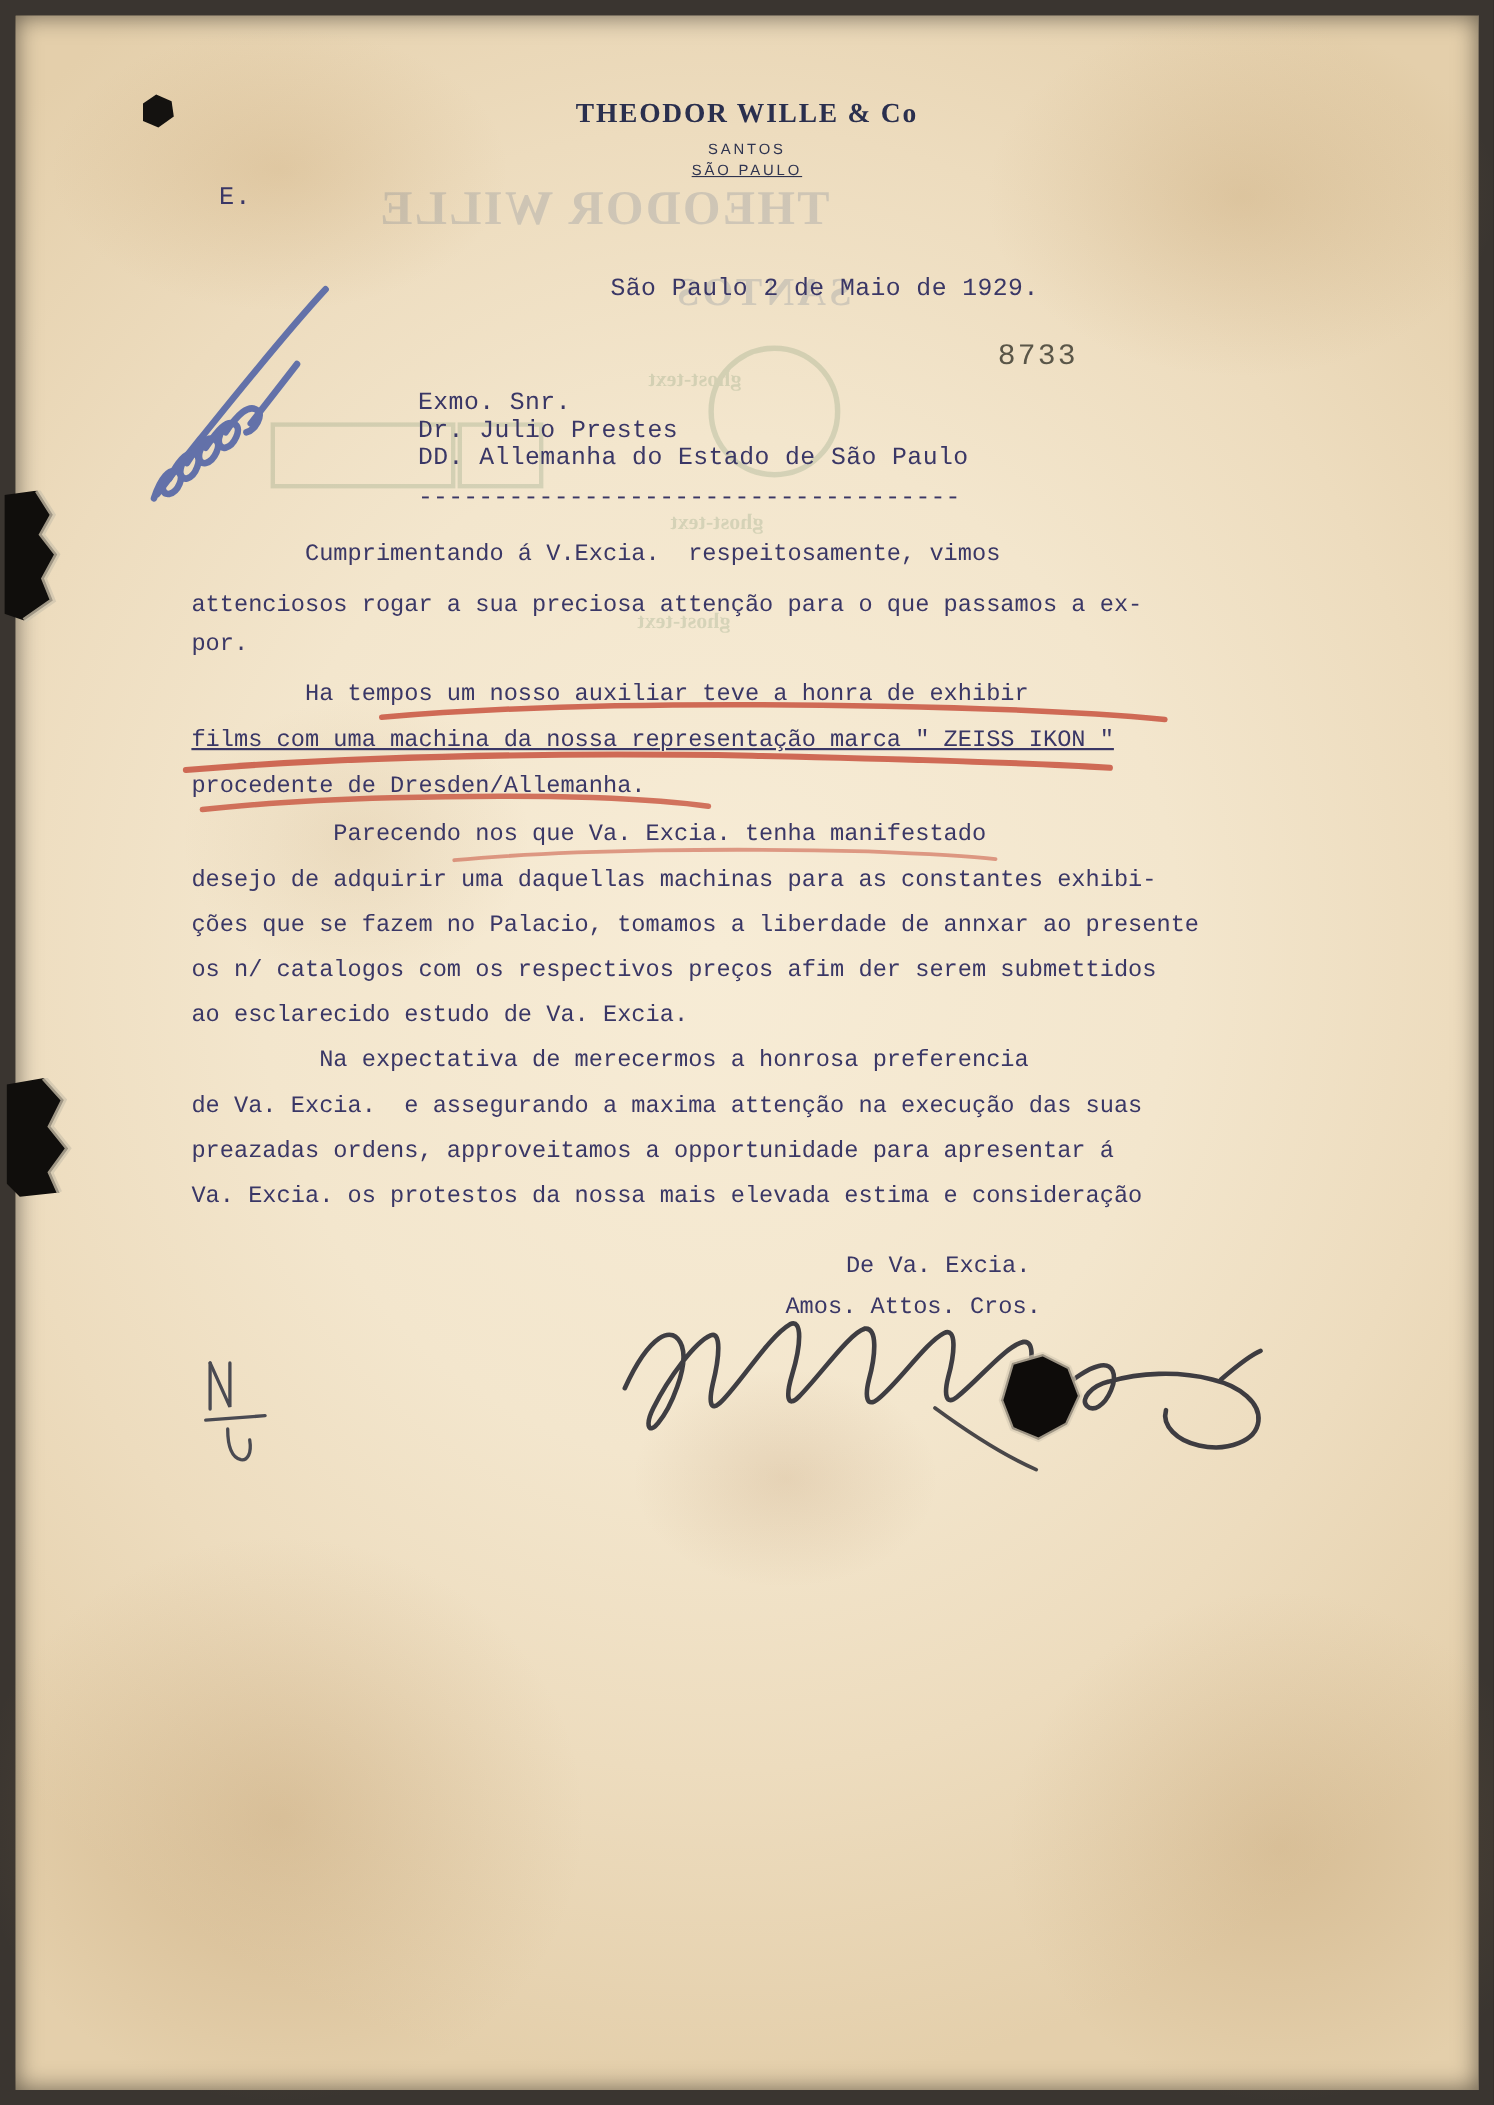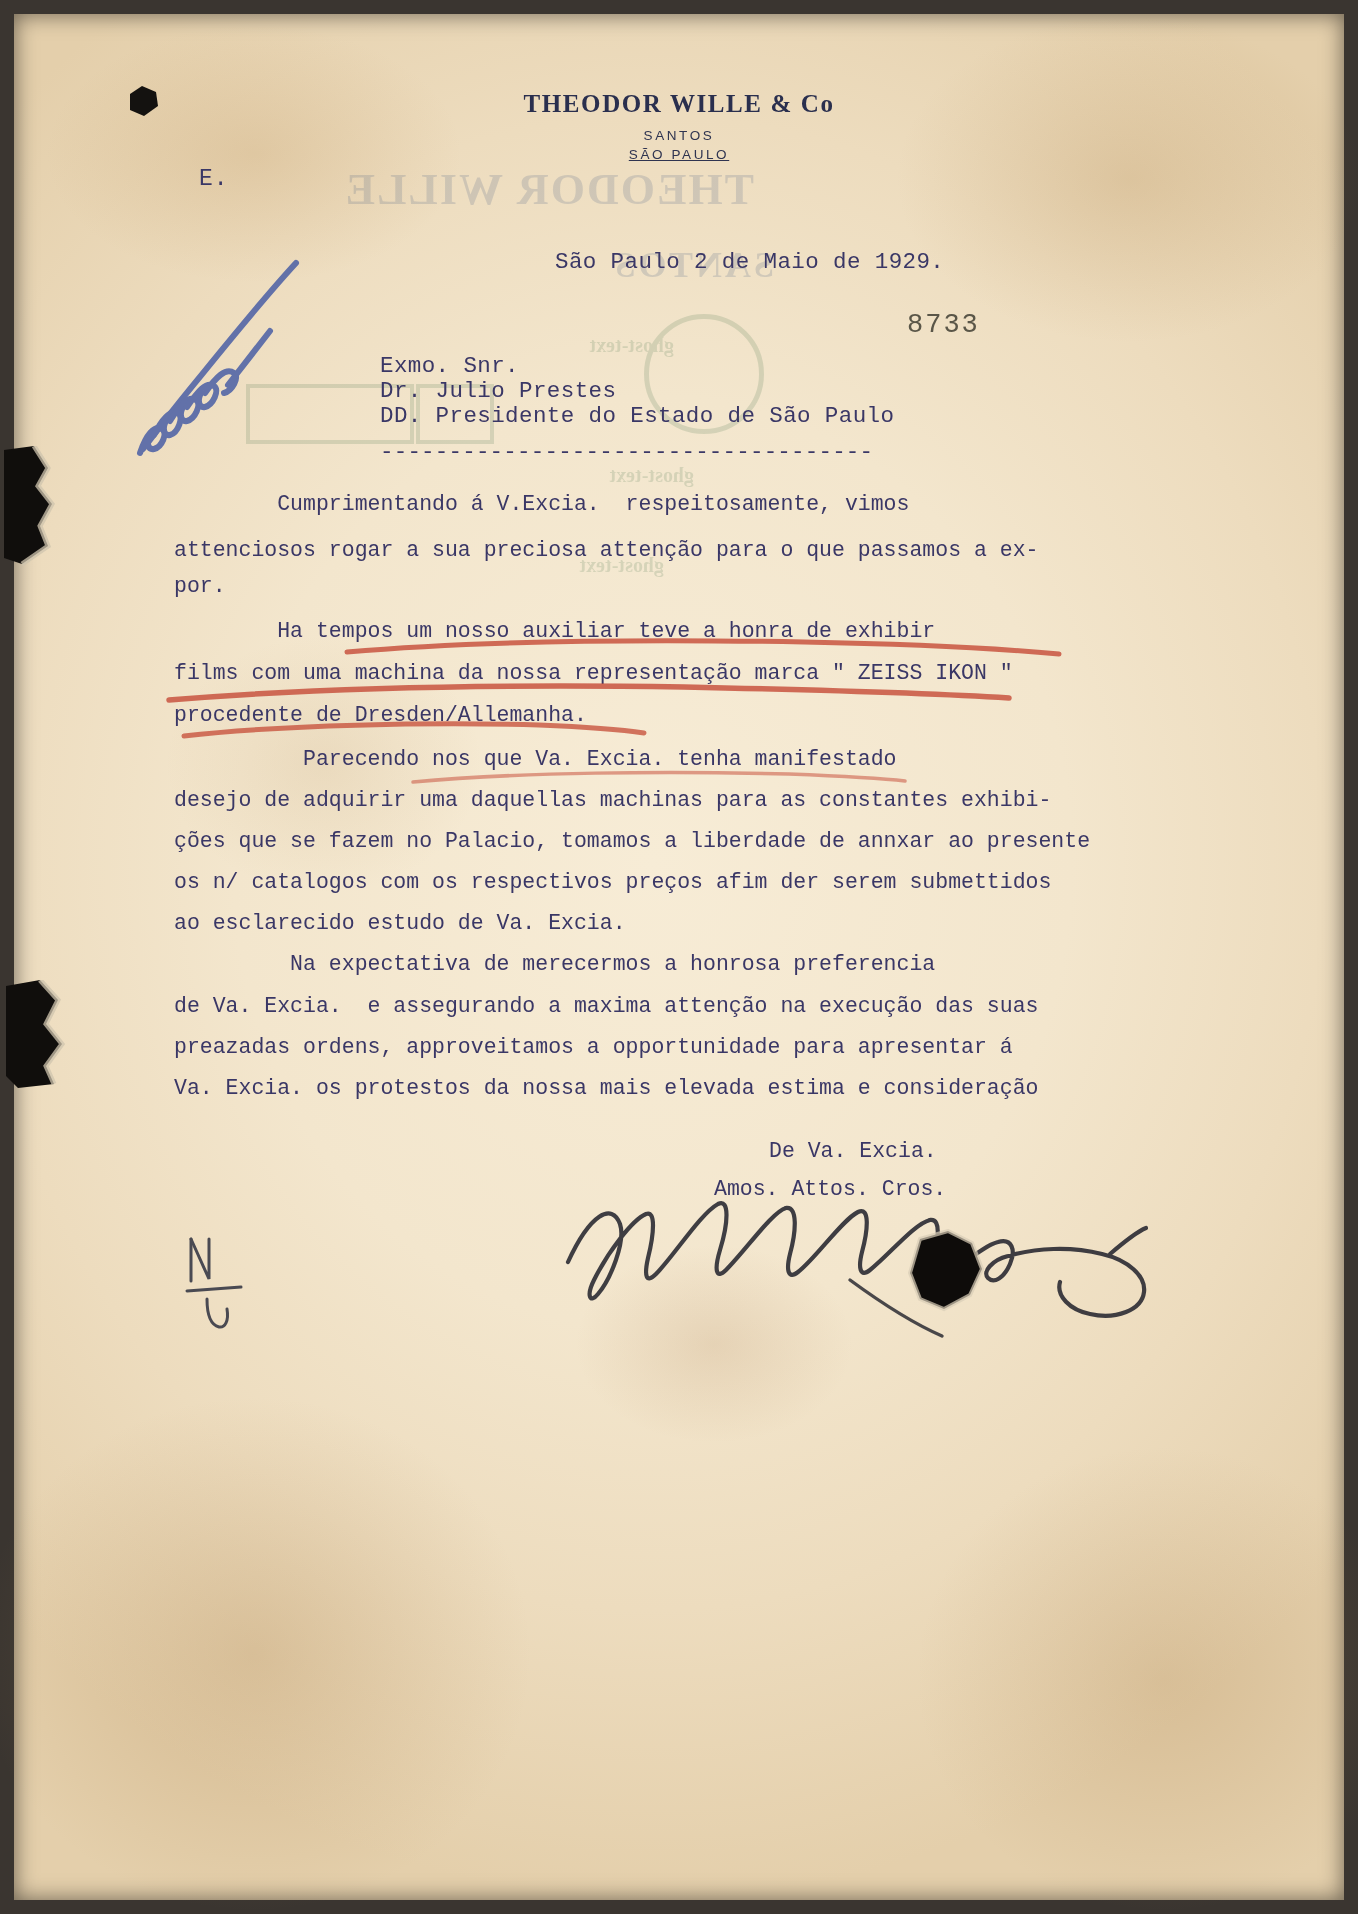--- a/index.html
+++ b/index.html
@@ -196,29 +196,29 @@
     </div>
 
     <div class="typed" id="mark-e">E.</div>
 
     <div class="typed" id="place-date">São Paulo 2 de Maio de 1929.</div>
 
     <div class="typed" id="ref-number">8733</div>
 
     <div class="typed" id="addr-1">Exmo. Snr.</div>
     <div class="typed" id="addr-2">Dr. Julio Prestes</div>
-    <div class="typed" id="addr-3">DD. Presidente do Estado de São Paulo</div>
+    <div class="typed" id="addr-3">DD. Allemanha do Estado de São Paulo</div>
     <div class="typed" id="addr-rule">------------------------------------</div>
 
     <div class="para" style="left:160px; top:478px;">        Cumprimentando á V.Excia.  respeitosamente, vimos</div>
     <div class="para" style="left:160px; top:524px;">attenciosos rogar a sua preciosa attenção para o que passamos a ex-</div>
     <div class="para" style="left:160px; top:560px;">por.</div>
 
     <div class="para" style="left:160px; top:605px;">        Ha tempos um nosso auxiliar teve a honra de exhibir</div>
-    <div class="para" style="left:160px; top:647px;">films com uma machina da nossa representação marca " ZEISS IKON "</div>
+    <div class="para" style="left:160px; top:647px;text-decoration:underline;">films com uma machina da nossa representação marca " ZEISS IKON "</div>
     <div class="para" style="left:160px; top:689px;">procedente de Dresden/Allemanha.</div>
 
     <div class="para" style="left:160px; top:774px;">desejo de adquirir uma daquellas machinas para as constantes exhibi-</div>
     <div class="para" style="left:160px; top:733px;">          Parecendo nos que Va. Excia. tenha manifestado</div>
     <div class="para" style="left:160px; top:815px;font-family:Liberation Mono, monospace;">ções que se fazem no Palacio, tomamos a liberdade de annxar ao presente</div>
     <div class="para" style="left:160px; top:897px;">ao esclarecido estudo de Va. Excia.</div>
     <div class="para" style="left:160px; top:856px;">os n/ catalogos com os respectivos preços afim der serem submettidos</div>
 
     <div class="para" style="left:160px; top:938px;">         Na expectativa de merecermos a honrosa preferencia</div>
     <div class="para" style="left:160px; top:980px;">de Va. Excia.  e assegurando a maxima attenção na execução das suas</div>

